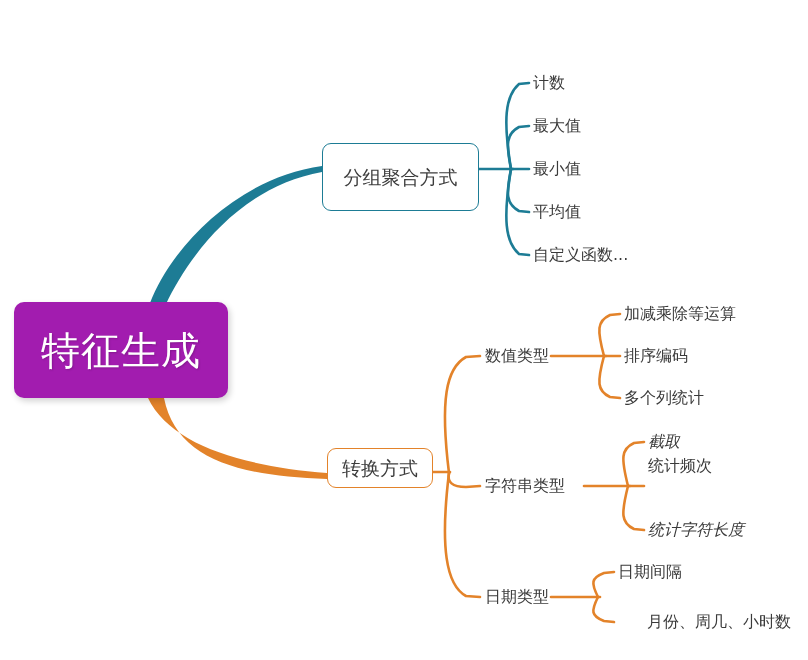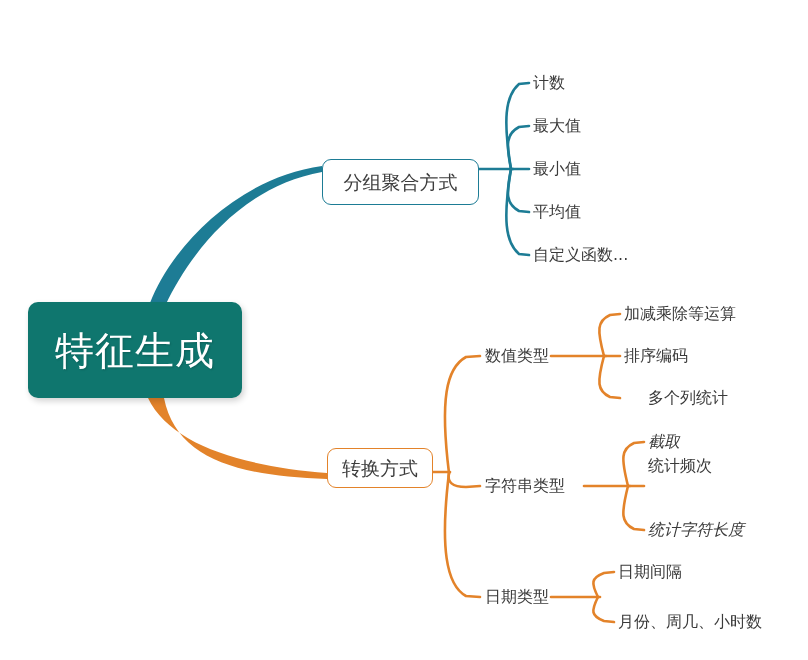--- a/index.html
+++ b/index.html
@@ -33,25 +33,25 @@
     position: absolute;
     top: 0;
     left: 0;
     width: 808px;
     height: 660px;
   }
 
   
   .root-node {
     position: absolute;
-    left: 28px;
+    left: 14px;
     top: 302px;
     width: 214px;
     height: 96px;
-    background: #0f766e;
+    background: #a21caf;
     border-radius: 10px;
     box-shadow: 2px 3px 6px rgba(0,0,0,0.18);
     display: flex;
     align-items: center;
     justify-content: center;
     box-sizing: border-box;
   }
   .root-node-label {
     color: #ffffff;
     font-size: 39px;
@@ -74,23 +74,22 @@
   }
   .branch-node-label {
     font-size: 19px;
     color: #3c3c3c;
     line-height: 1;
   }
   .branch-node.teal {
     left: 322px;
     top: 143px;
     width: 157px;
-    height: 46px;
+    height: 68px;
     border: 1.6px solid #1d7c95;
-    margin-top: 16px;
   }
   .branch-node.orange {
     left: 327px;
     top: 448px;
     width: 106px;
     height: 40px;
     border: 1.6px solid #e3832a;
   }
 
   
@@ -183,23 +182,23 @@
     <div class="text-node" style="left:533px; top:169px;">最小值</div>
     <div class="text-node" style="left:533px; top:212px;">平均值</div>
     <div class="text-node" style="left:533px; top:255px;">自定义函数...</div>
 
     <div class="text-node sub" style="left:485px; top:356px;">数值类型</div>
     <div class="text-node sub" style="left:485px; top:486px;text-align:right;">字符串类型</div>
     <div class="text-node sub" style="left:485px; top:597px;">日期类型</div>
 
     <div class="text-node" style="left:624px; top:314px;">加减乘除等运算</div>
     <div class="text-node" style="left:624px; top:356px;">排序编码</div>
-    <div class="text-node" style="left:648px; top:398px;">多个列统计</div>
+    <div class="text-node" style="left:624px; top:398px;">多个列统计</div>
 
     <div class="text-node" style="left:648px; top:442px;font-style:italic;">截取</div>
     <div class="text-node" style="left:648px; top:466px;">统计频次</div>
     <div class="text-node" style="left:648px; top:530px;font-style:italic;">统计字符长度</div>
 
     <div class="text-node" style="left:618px; top:572px;">日期间隔</div>
-    <div class="text-node" style="left:618px; top:622px;text-align:center;">月份、周几、小时数</div>
+    <div class="text-node" style="left:647px; top:622px;text-align:center;">月份、周几、小时数</div>
 
   </div>
 </div>
 
 </body></html>

